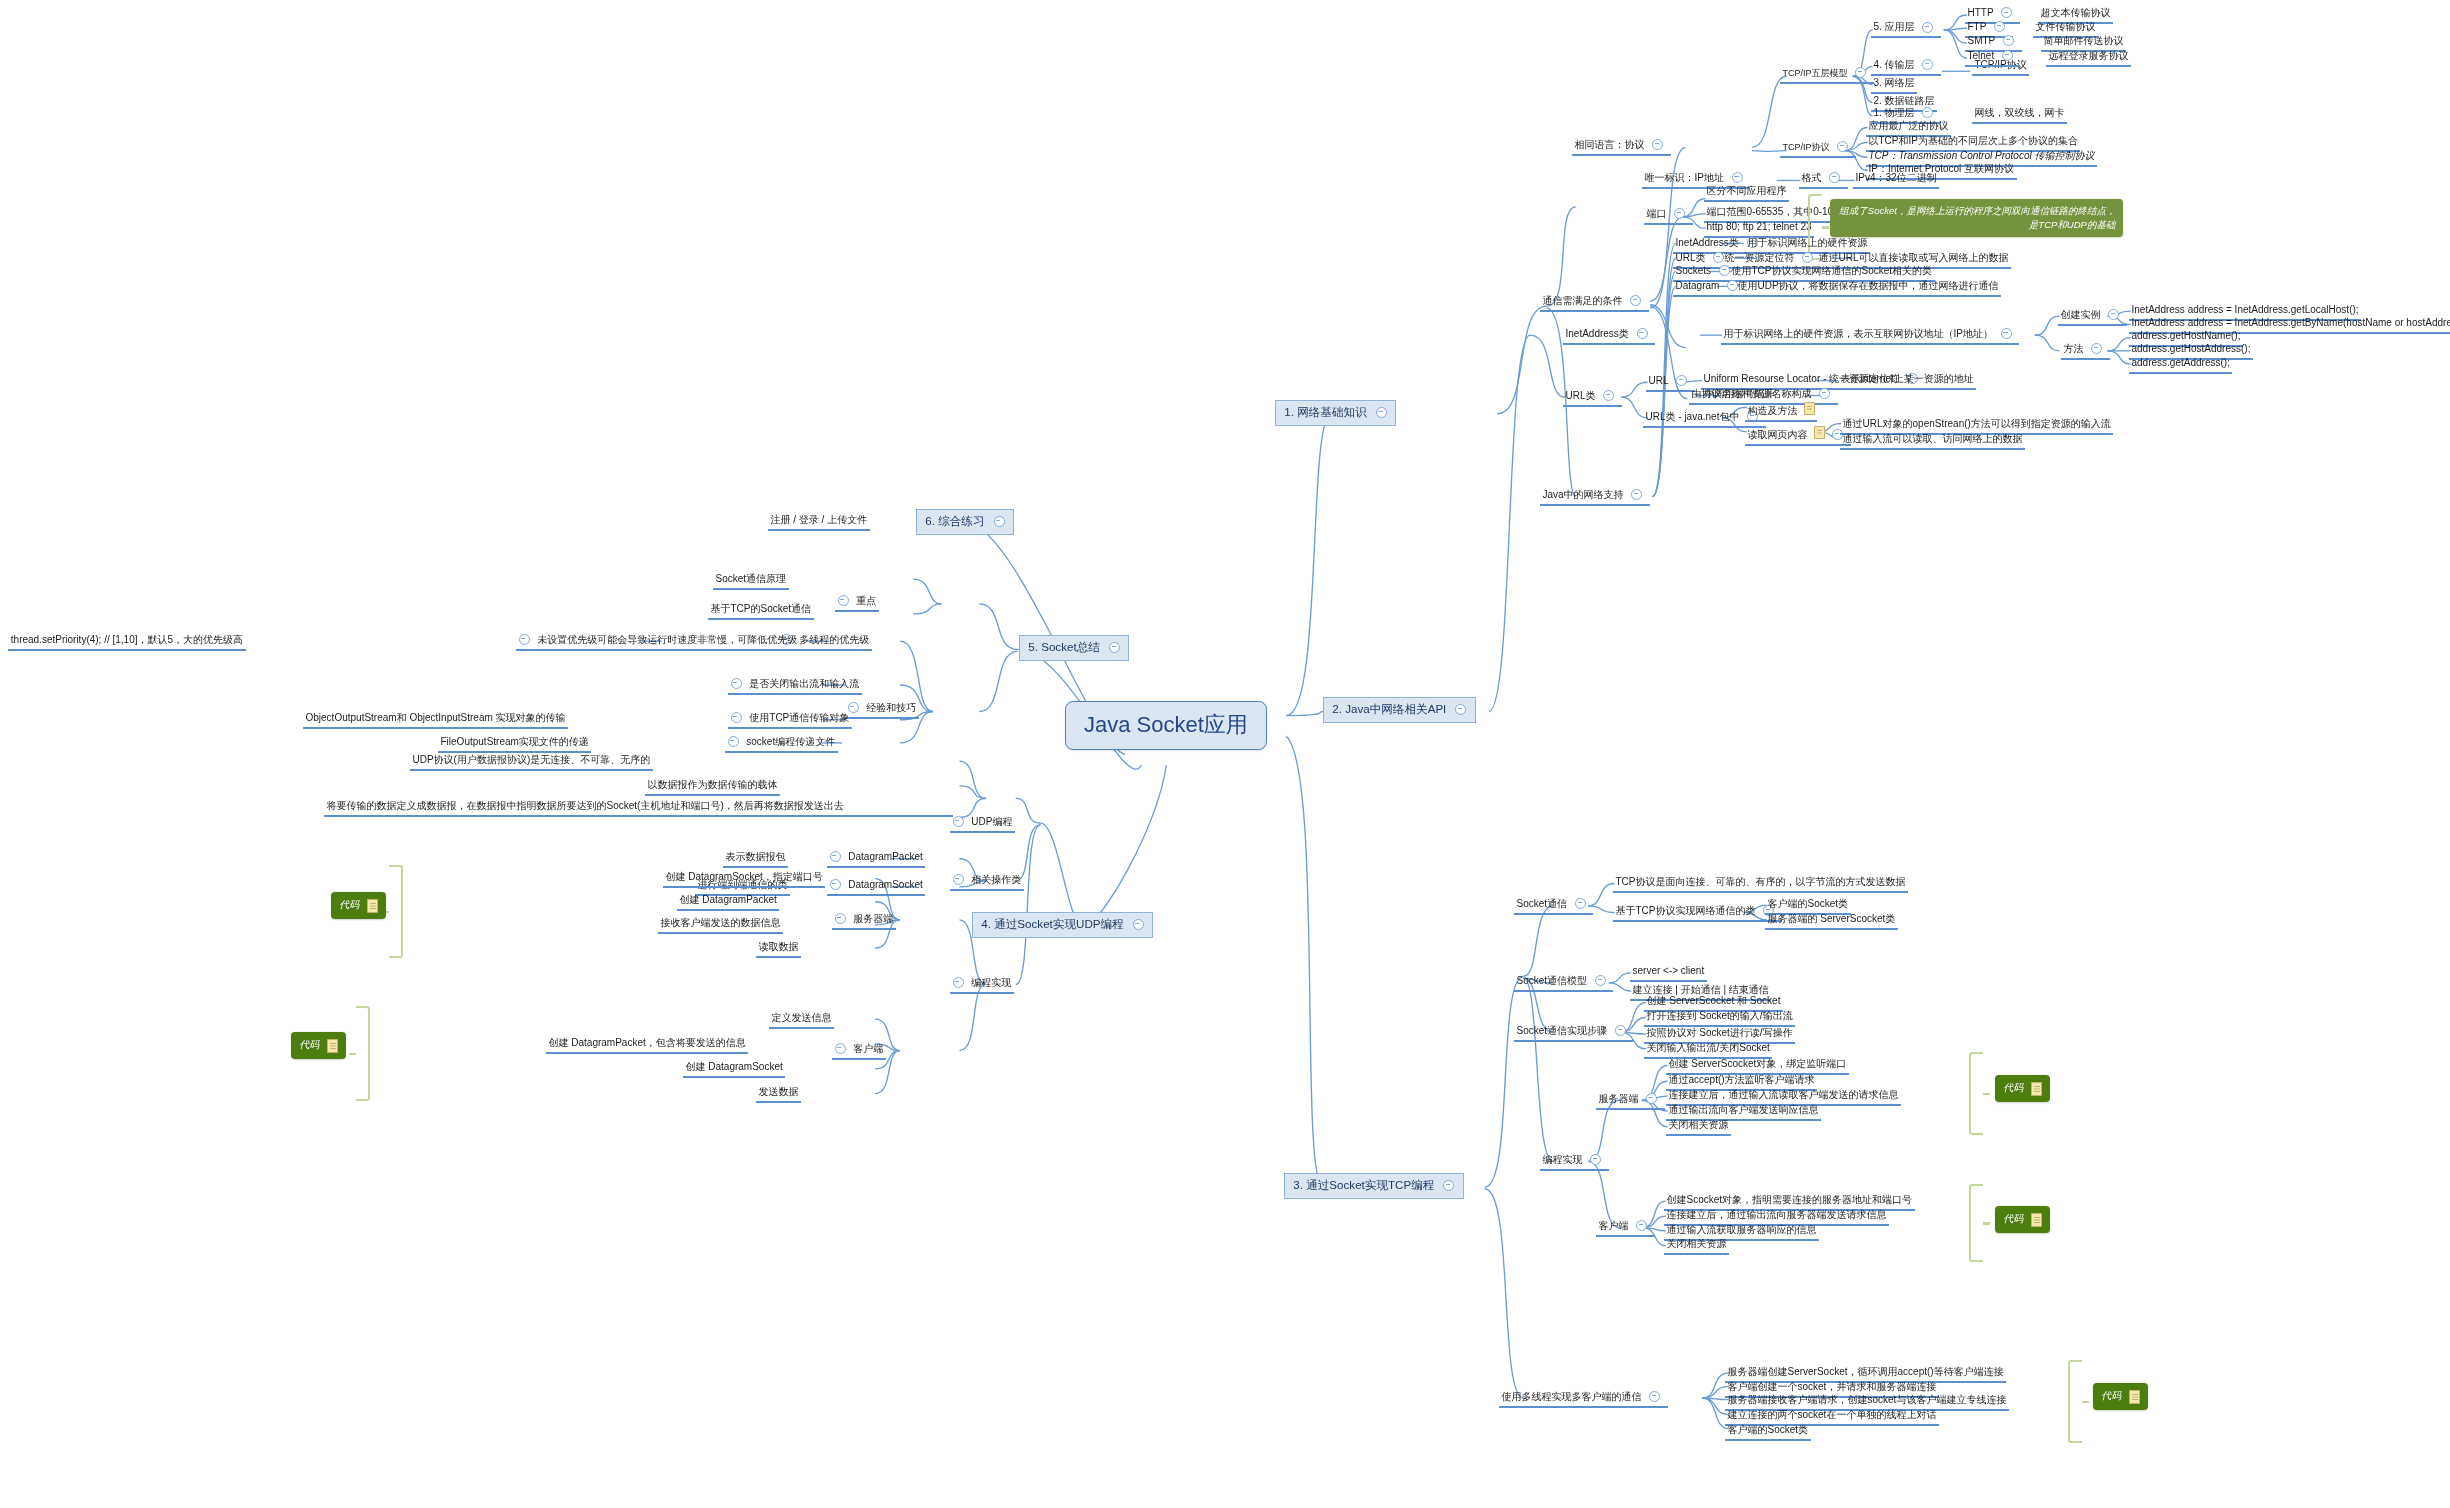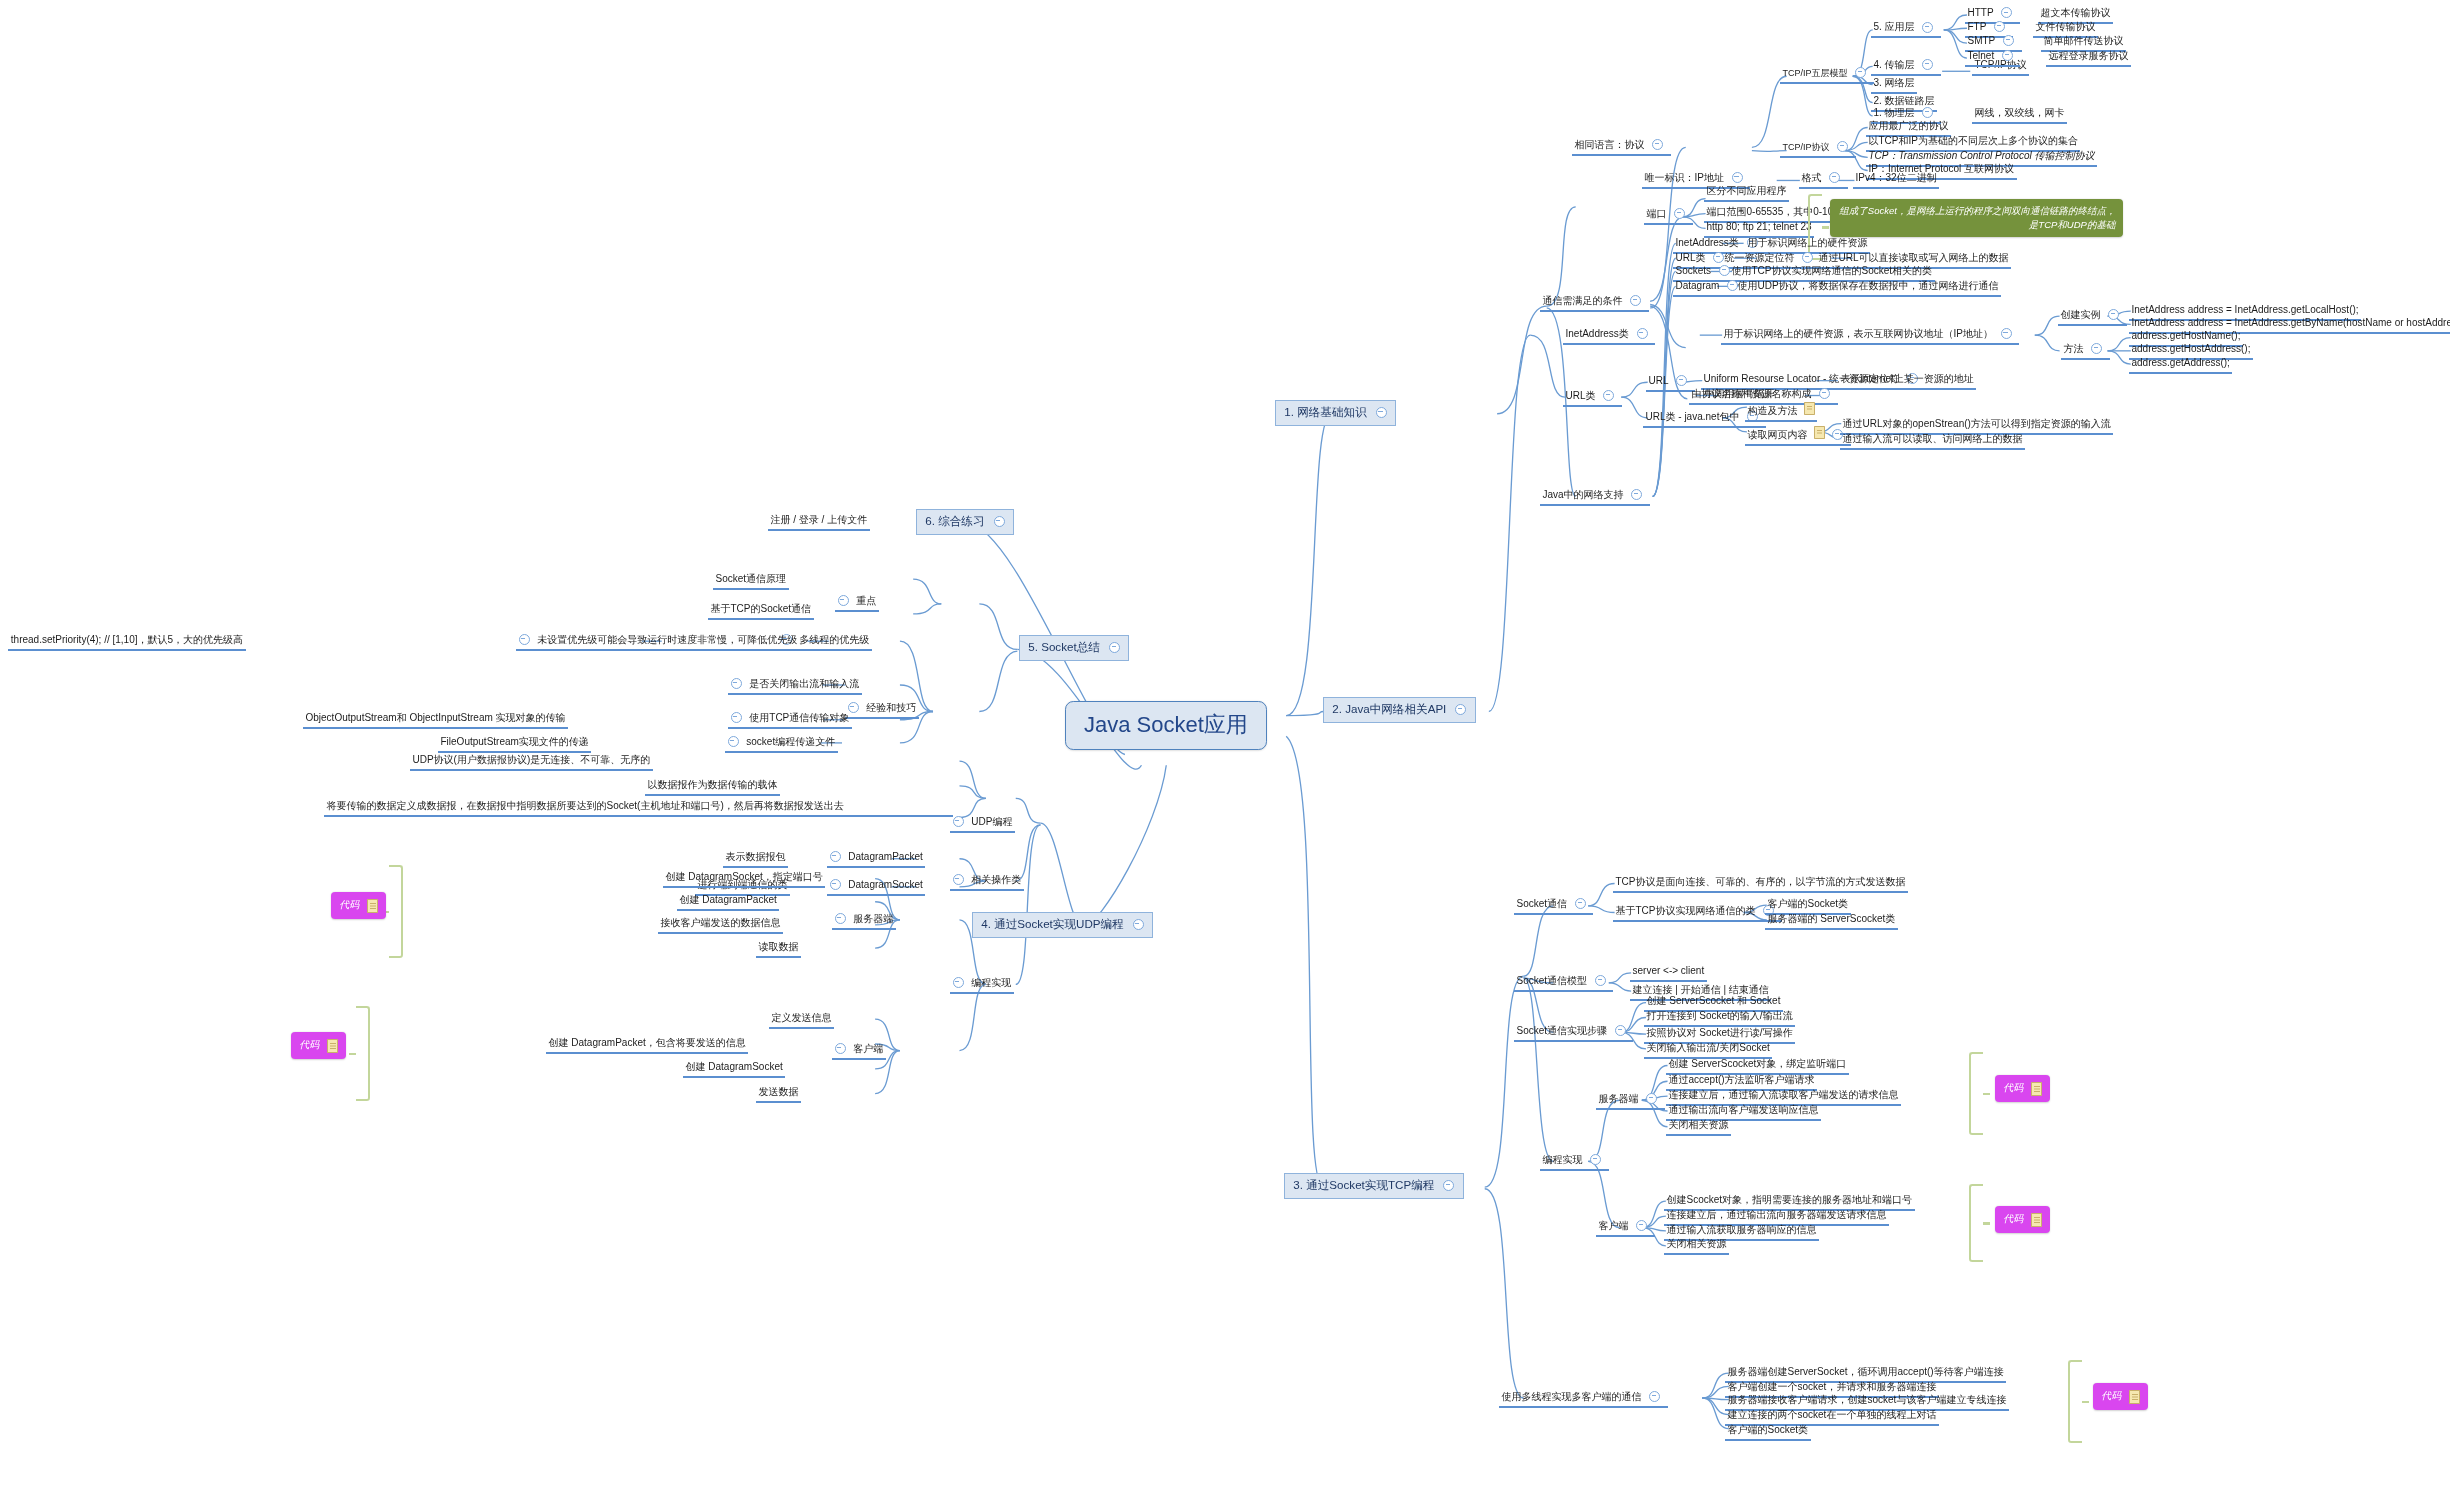--- a/index.html
+++ b/index.html
@@ -52,21 +52,21 @@
 
   
   .callout{
     position:absolute;
     background:#75923c;color:#ffffff;border-radius:4.1px;
     font-style:italic;font-size:9.5px;line-height:1.45;
     padding:5px 7.4px;white-space:normal;
     box-shadow:0 0.8px 1.7px rgba(0,0,0,.18);
   }
   .codebox{
-    position:absolute;background:#d946ef;color:#ffffff;border-radius:4.1px;
+    position:absolute;background:#4d7c0f;color:#ffffff;border-radius:4.1px;
     font-style:italic;font-size:10px;padding:5.8px 8.3px;white-space:nowrap;
     box-shadow:0 0.8px 1.7px rgba(0,0,0,.18);
   }
   .codebox .sheet{display:inline-block;margin-left:5px;vertical-align:middle;}
   .sheet-ico{
     display:inline-block;width:9px;height:11.6px;background:#f6e8b0;
     border:0.8px solid #c9b06a;border-radius:0.8px;position:relative;top:1.7px;
   }
   .sheet-ico::before{content:"";position:absolute;left:1.7px;top:2.5px;width:5.8px;height:0.8px;
     background:#c9b06a;box-shadow:0 2.5px 0 #c9b06a,0 5px 0 #c9b06a;}

